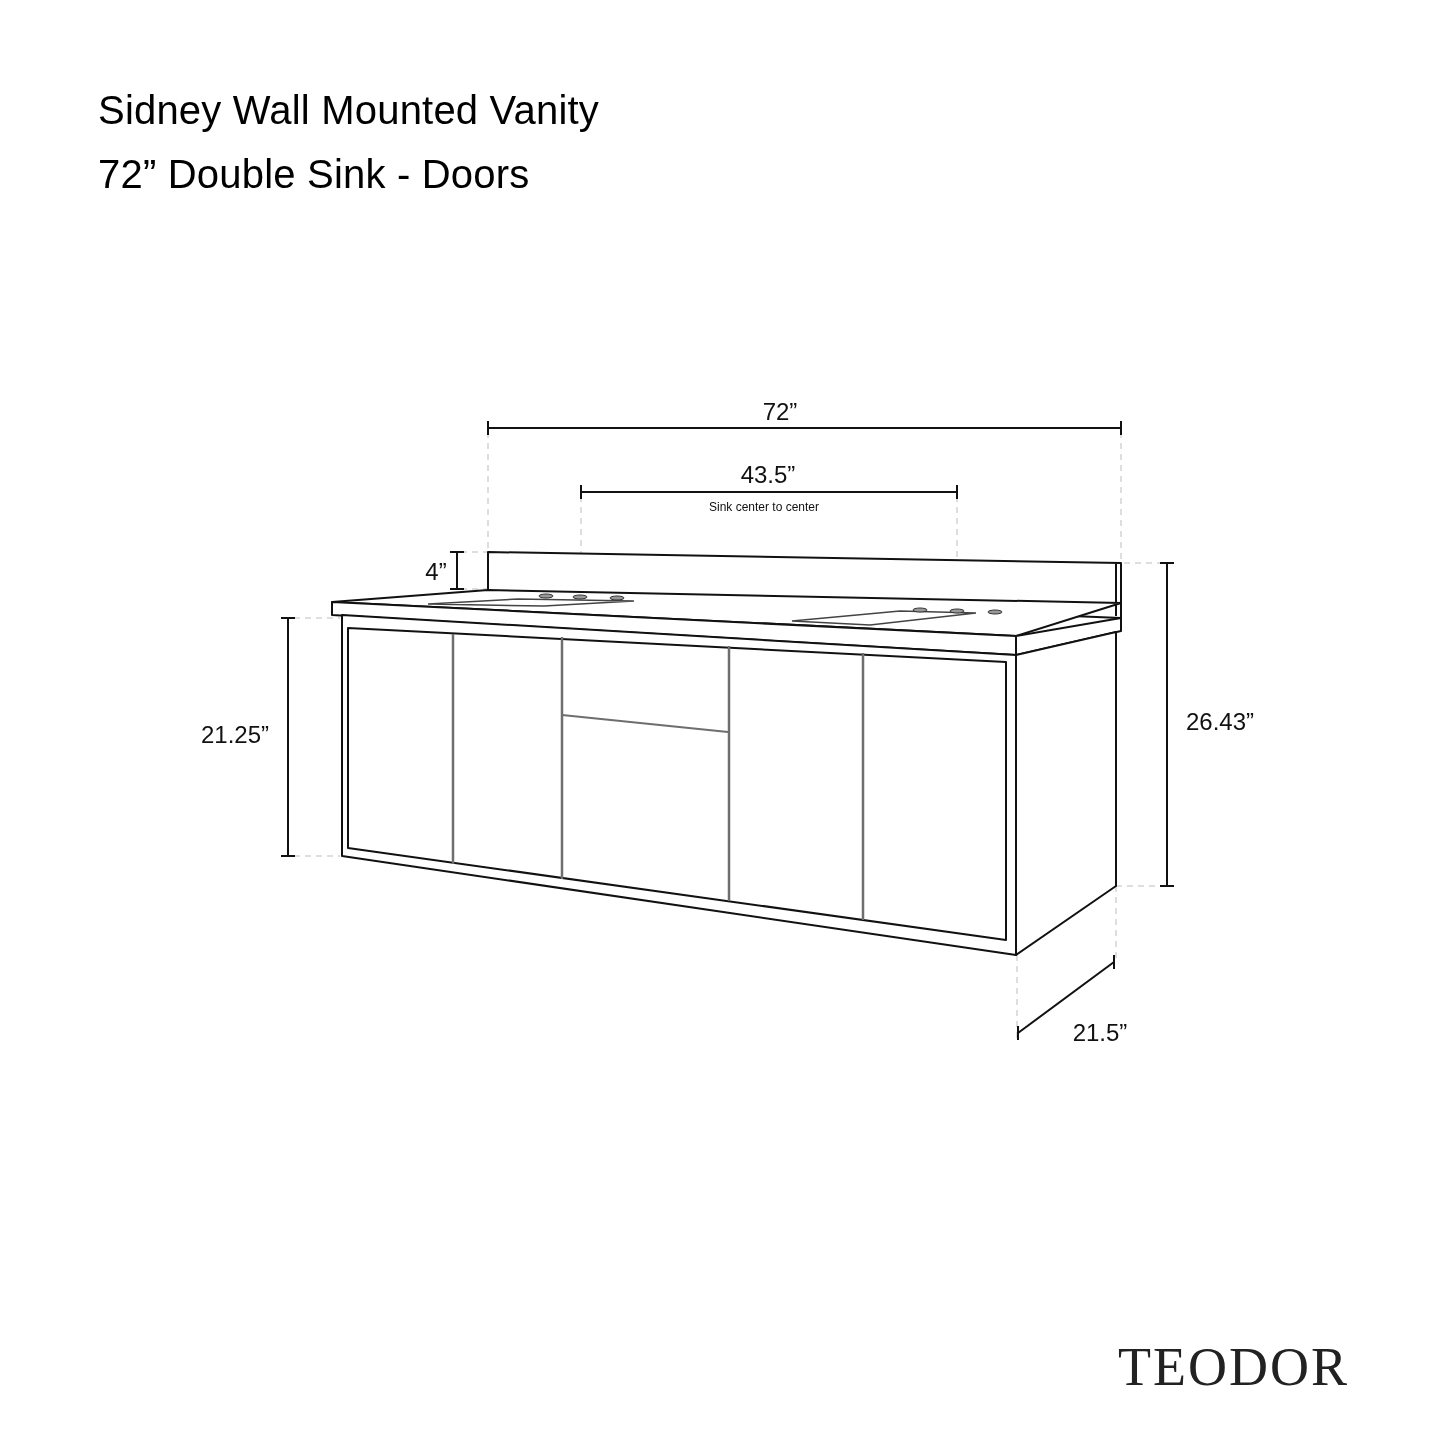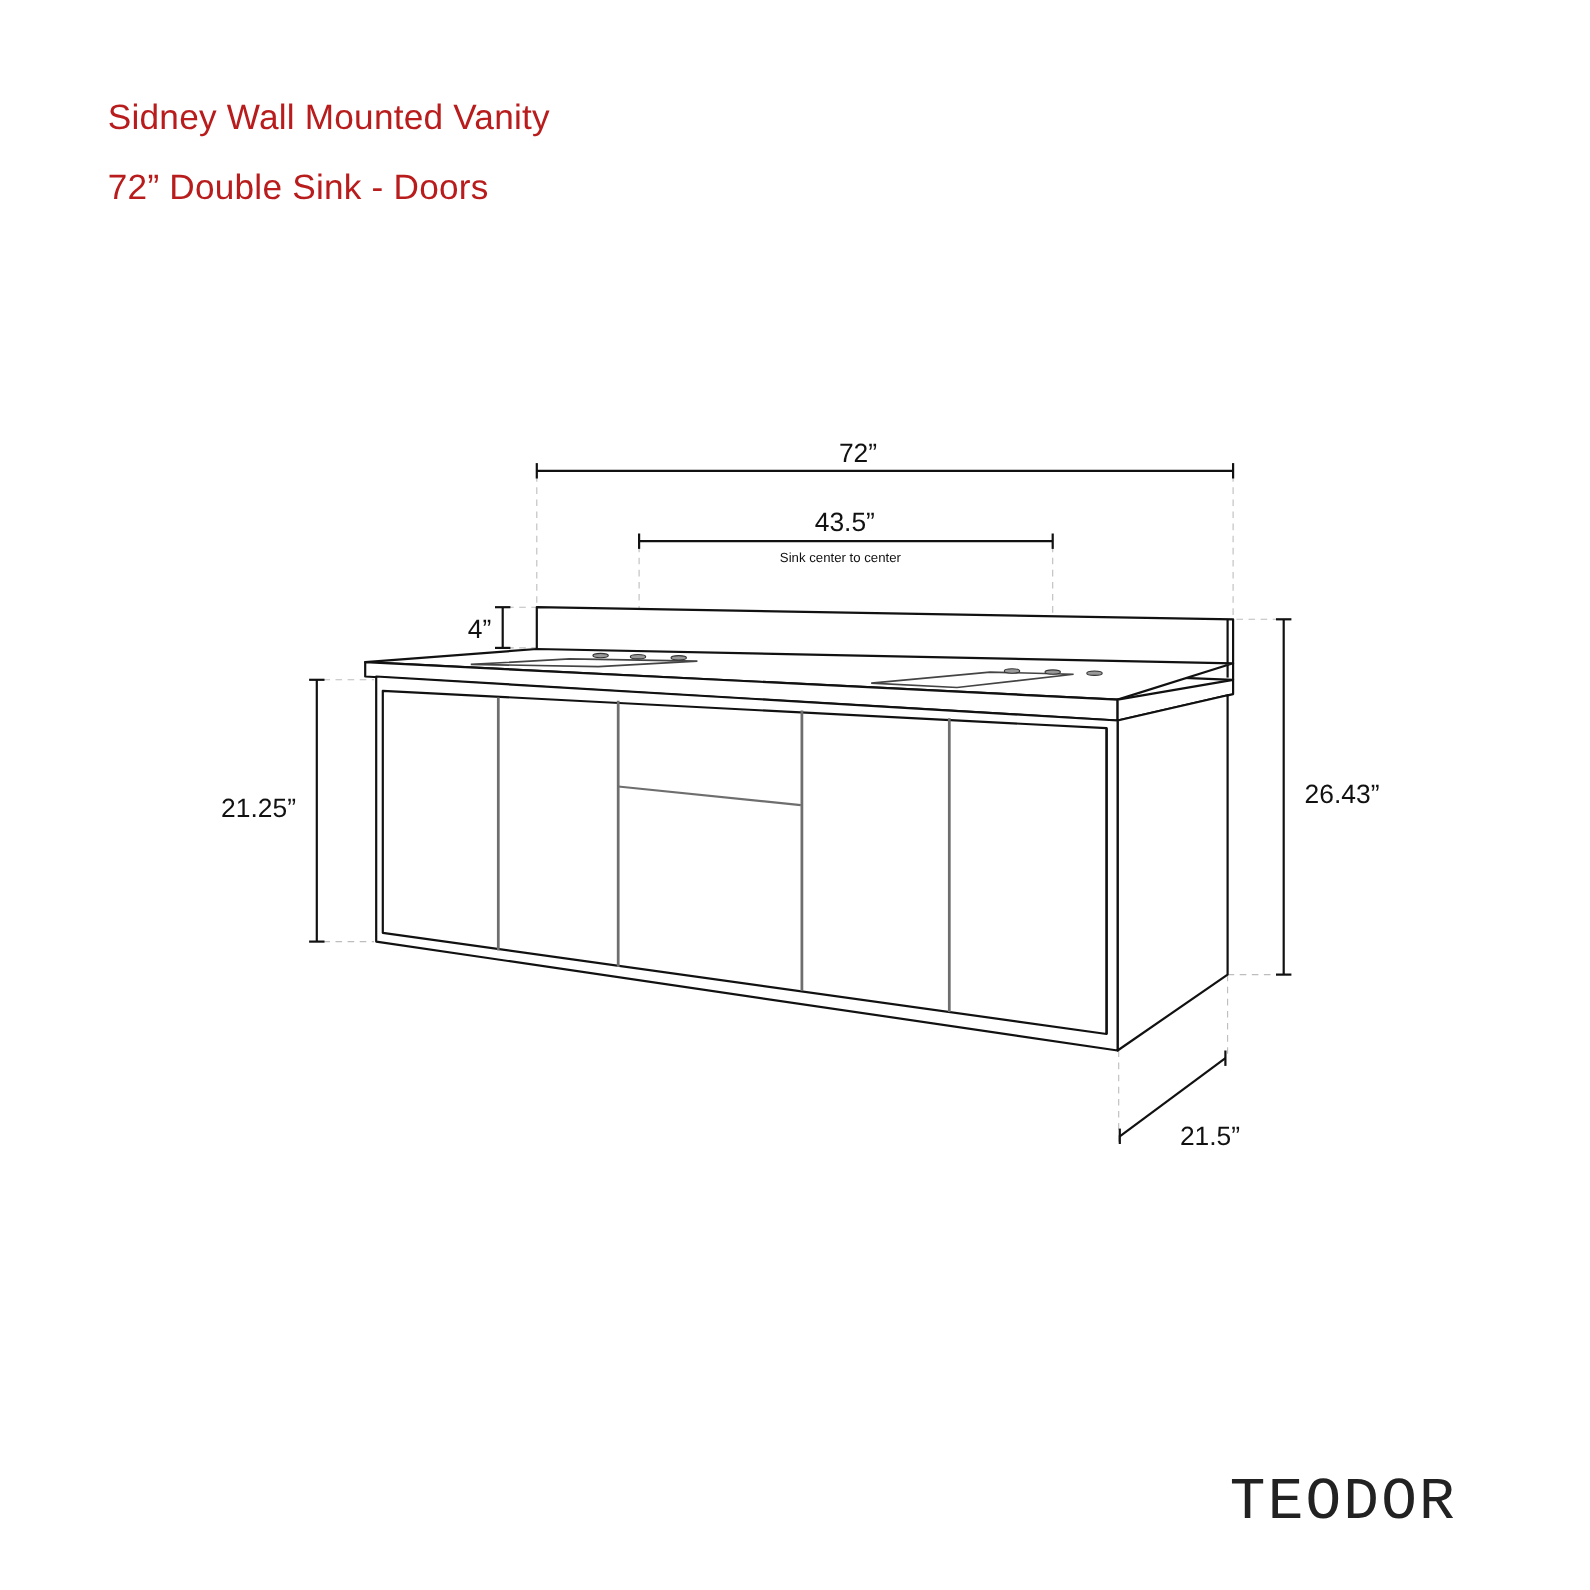--- a/index.html
+++ b/index.html
@@ -1,26 +1,26 @@
 <!DOCTYPE html>
 <html><head>
   <meta charset="utf-8">
   <style>
     html, body { margin: 0; padding: 0; background: #ffffff; }
     body { width: 1445px; height: 1445px; position: relative; overflow: hidden; }
     .title {
       position: absolute; left: 98px;
       font-family: "Liberation Sans", "DejaVu Sans", sans-serif;
-      font-size: 32px; color: #b91c1c; letter-spacing: 0.2px; white-space: nowrap;
+      font-size: 40px; color: #000000; letter-spacing: 0.2px; white-space: nowrap;
     }
     #title-line-1 { top: 88px; }
     #title-line-2 { top: 152px; text-align: right; }
     .brand {
       position: absolute; left: 1118px; top: 1336px;
-      font-family: Liberation Mono, monospace;
+      font-family: Liberation Serif, serif;
       font-size: 54px; font-weight: 300; color: #222; letter-spacing: 2px;
       -webkit-text-stroke: 0px; 
     }
     svg#drawing { position: absolute; left: 0; top: 0; }
     .dim-text { font-family: "Liberation Sans", "DejaVu Sans", sans-serif; fill: #111; }
   </style>
 </head>
 <body>
 
 <div class="title" id="title-line-1">Sidney Wall Mounted Vanity</div>

